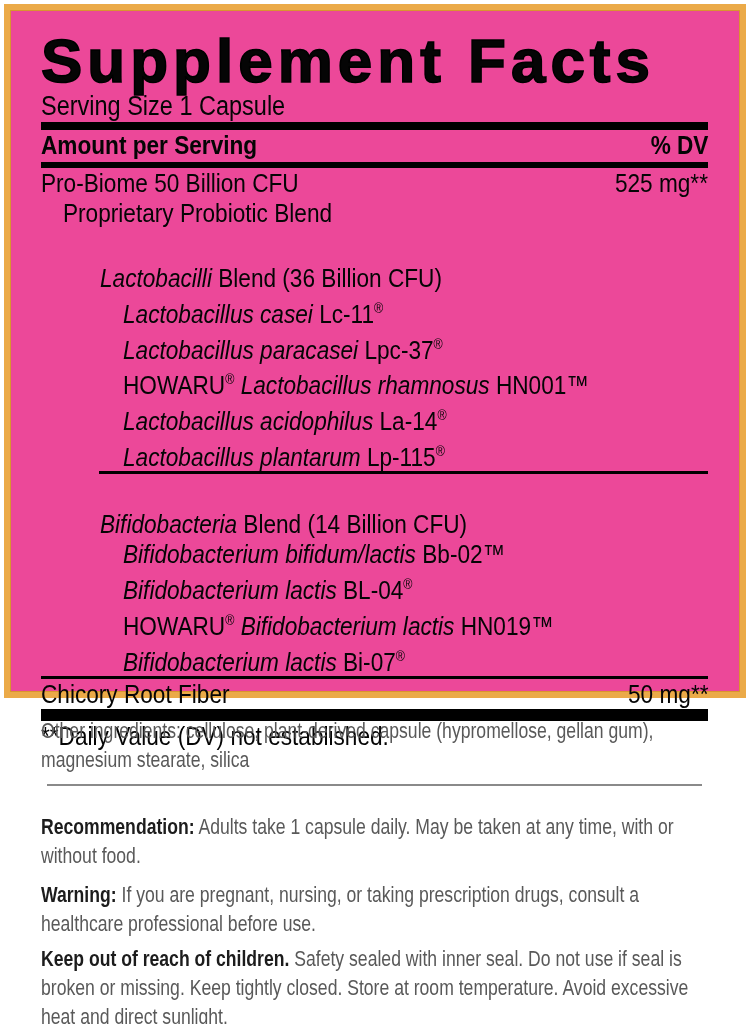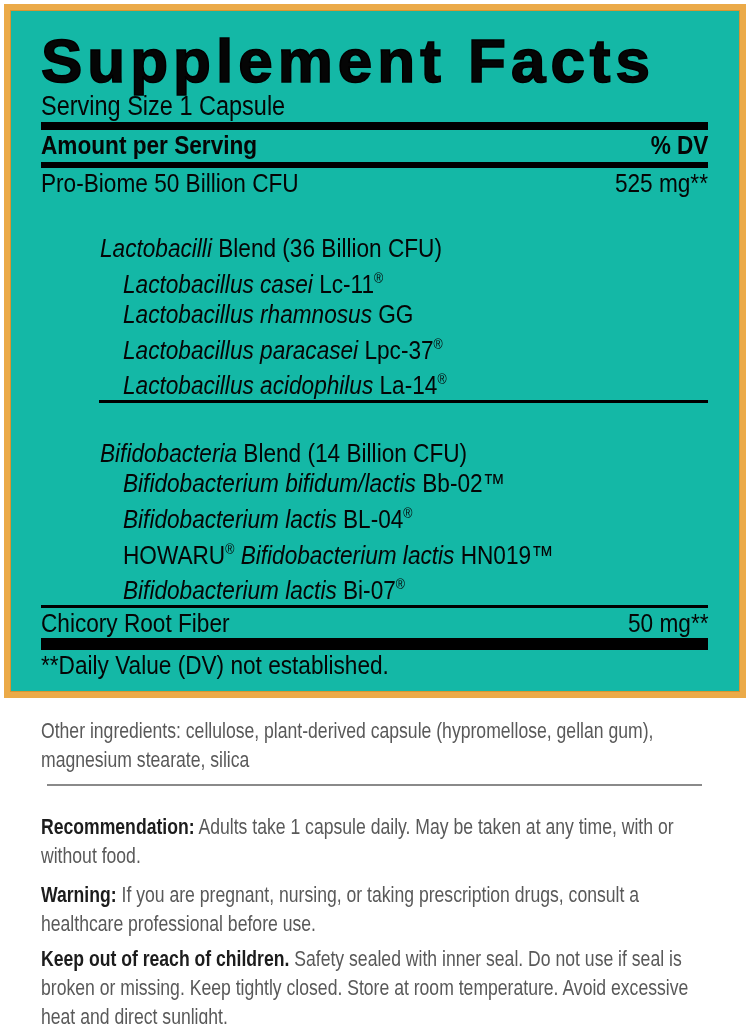--- a/index.html
+++ b/index.html
@@ -2,21 +2,21 @@
 <html><head>
 <meta charset="utf-8">
 <style>
   * { margin:0; padding:0; box-sizing:border-box; }
   html,body { width:749px; height:1024px; background:#ffffff; overflow:hidden; }
   body { font-family:"Liberation Sans","DejaVu Sans",sans-serif; color:#050505; position:relative; }
 
   
   .panel {
     position:absolute; left:4px; top:4px; width:742px; height:694px;
-    background:#14b8a6; border:6px solid #EBAA48;
+    background:#ec4899; border:6px solid #EBAA48;
     box-shadow: inset 0 0 0 1px #D9952F;
     padding:0 32px 0 31px;
   }
   .title {
     margin-top:22px; font-size:62px; font-weight:bold; line-height:0.92;
     letter-spacing:5px; white-space:nowrap; -webkit-text-stroke:1.6px #000;
   }
   .serving { margin-top:4px; font-size:27px; line-height:26px; }
   .bar { background:#000; }
   .b8 { height:8px; margin-top:3px; }
@@ -63,34 +63,40 @@
   <div class="hdr">
     <span class="cond">Amount per Serving</span>
     <span class="cond-r">% DV</span>
   </div>
   <div class="bar b6"></div>
   <div>
       <div class="row i0">
         <span class="left cond"><span>Pro-Biome 50 Billion CFU</span></span>
         <span class="cond-r">525 mg**</span>
       </div>
+      <div class="row i1">
+        <span class="left cond"><span>Proprietary Probiotic Blend</span></span>
+      </div>
       <div class="row i2">
         <span class="left cond"><span class="it">Lactobacilli</span><span> Blend (36 Billion CFU)</span></span>
       </div>
       <div class="row i3">
         <span class="left cond"><span class="it">Lactobacillus casei</span><span> Lc-11</span><sup>®</sup></span>
       </div>
       <div class="row i3">
-        <span class="left cond"><span class="it">Lactobacillus rhamnosus</span><span> GG</span></span>
-      </div>
-      <div class="row i3">
         <span class="left cond"><span class="it">Lactobacillus paracasei</span><span> Lpc-37</span><sup>®</sup></span>
       </div>
       <div class="row i3">
+        <span class="left cond"><span>HOWARU</span><sup>®</sup><span> </span><span class="it">Lactobacillus rhamnosus</span><span> HN001™</span></span>
+      </div>
+      <div class="row i3">
         <span class="left cond"><span class="it">Lactobacillus acidophilus</span><span> La-14</span><sup>®</sup></span>
+      </div>
+      <div class="row i3">
+        <span class="left cond"><span class="it">Lactobacillus plantarum</span><span> Lp-115</span><sup>®</sup></span>
       </div>
       <div class="rule part"></div>
       <div class="row i2">
         <span class="left cond"><span class="it">Bifidobacteria</span><span> Blend (14 Billion CFU)</span></span>
       </div>
       <div class="row i3">
         <span class="left cond"><span class="it">Bifidobacterium bifidum/lactis</span><span> Bb-02™</span></span>
       </div>
       <div class="row i3">
         <span class="left cond"><span class="it">Bifidobacterium lactis</span><span> BL-04</span><sup>®</sup></span>

